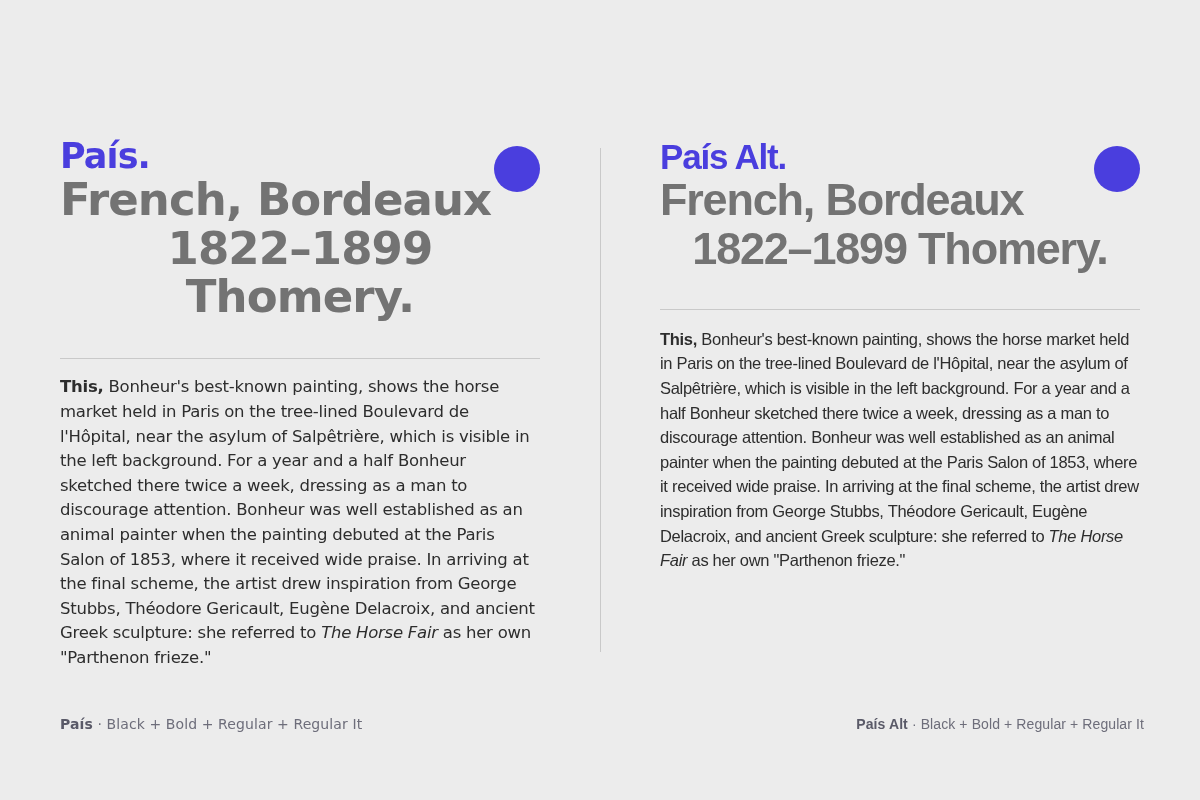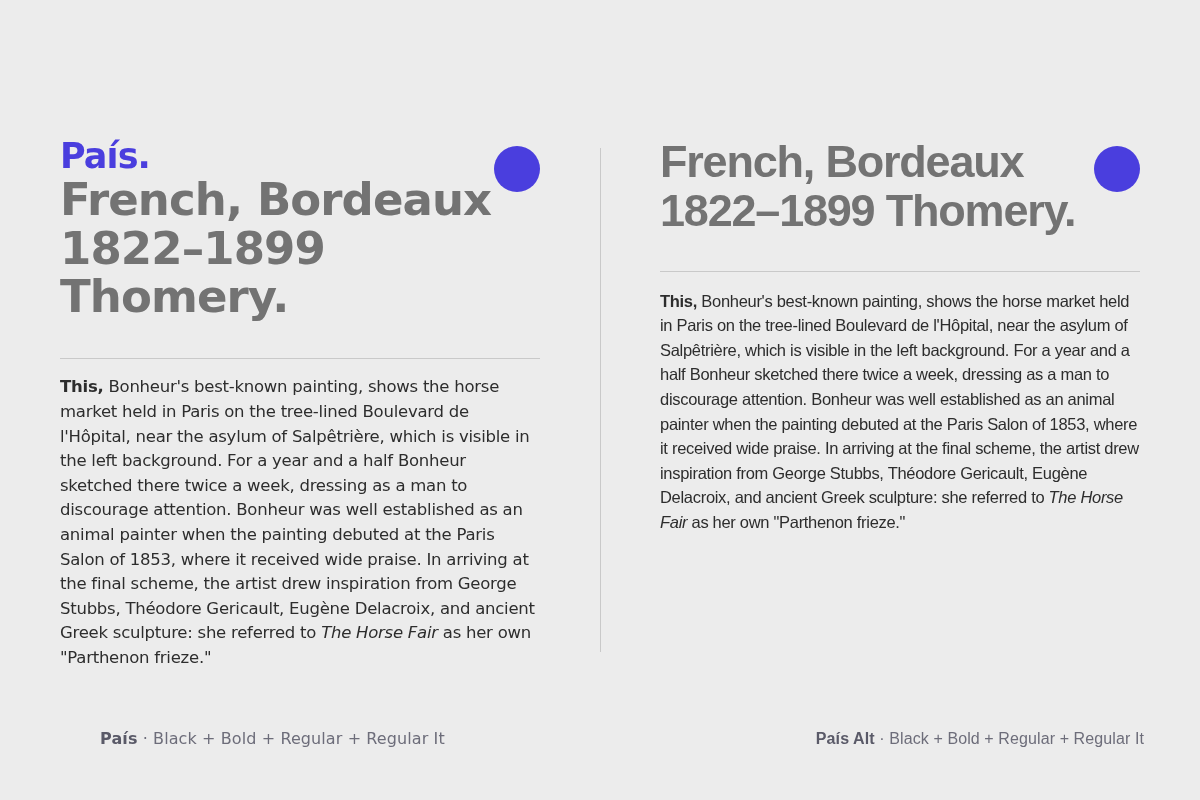--- a/index.html
+++ b/index.html
@@ -72,20 +72,21 @@
     font-family: "DejaVu Sans", sans-serif;
     font-weight: bold;
     font-size: 45px;
     line-height: 1.08;
     letter-spacing: -0.9px;
     color: #737373;
     margin: 0;
   }
   .title-main .line2 {
     display: block;
+    text-align: center;
   }
   .rule {
     height: 1px;
     background: #c9c9c9;
     margin-top: 36px;
   }
   .body-copy {
     font-family: "DejaVu Sans", sans-serif;
     font-size: 16.5px;
     line-height: 24.6px;
@@ -104,26 +105,25 @@
     letter-spacing: -1.2px;
   }
   .b-strong {
     font-weight: bold;
   }
   .b-ital {
     font-style: italic;
   }
   .footer {
     position: absolute;
-    bottom: 52px;
-    font-size: 16px;
+    bottom: 68px;
+    font-size: 14px;
     color: #6d6d7a;
     letter-spacing: 0.1px;
     font-family: "DejaVu Sans", sans-serif;
-    margin-left: 40px;
   }
   .footer-left {
     left: 60px;
   }
   .footer-right {
     right: 56px;
     text-align: center;
   }
   .footer .fam {
     font-weight: bold;
@@ -158,20 +158,21 @@
       <div class="footer footer-left">
         <span class="fam">País</span>
         <span>· Black + Bold + Regular + Regular It</span>
       </div>
     </div>
 
     <div class="col col-right">
       <div class="inner">
         <div class="head-row">
           <div class="dot"></div>
+          <h1 class="title-accent">País Alt.</h1>
           <h2 class="title-main">
             <span class="line1">French, Bordeaux</span>
             <span class="line2">1822–1899 Thomery.</span>
           </h2>
         </div>
         <div class="rule"></div>
         <p class="body-copy"><span class="b-strong">This,</span><span> Bonheur's best-known painting, shows the horse market held in Paris on the tree-lined Boulevard de l'Hôpital, near the asylum of Salpêtrière, which is visible in the left background. For a year and a half Bonheur sketched there twice a week, dressing as a man to discourage attention. Bonheur was well established as an animal painter when the painting debuted at the Paris Salon of 1853, where it received wide praise. In arriving at the final scheme, the artist drew inspiration from George Stubbs, Théodore Gericault, Eugène Delacroix, and ancient Greek sculpture: she referred to </span><span class="b-ital">The Horse Fair</span><span> as her own "Parthenon frieze."</span></p>
       </div>
       <div class="footer footer-right">
         <span class="fam">País Alt</span>

